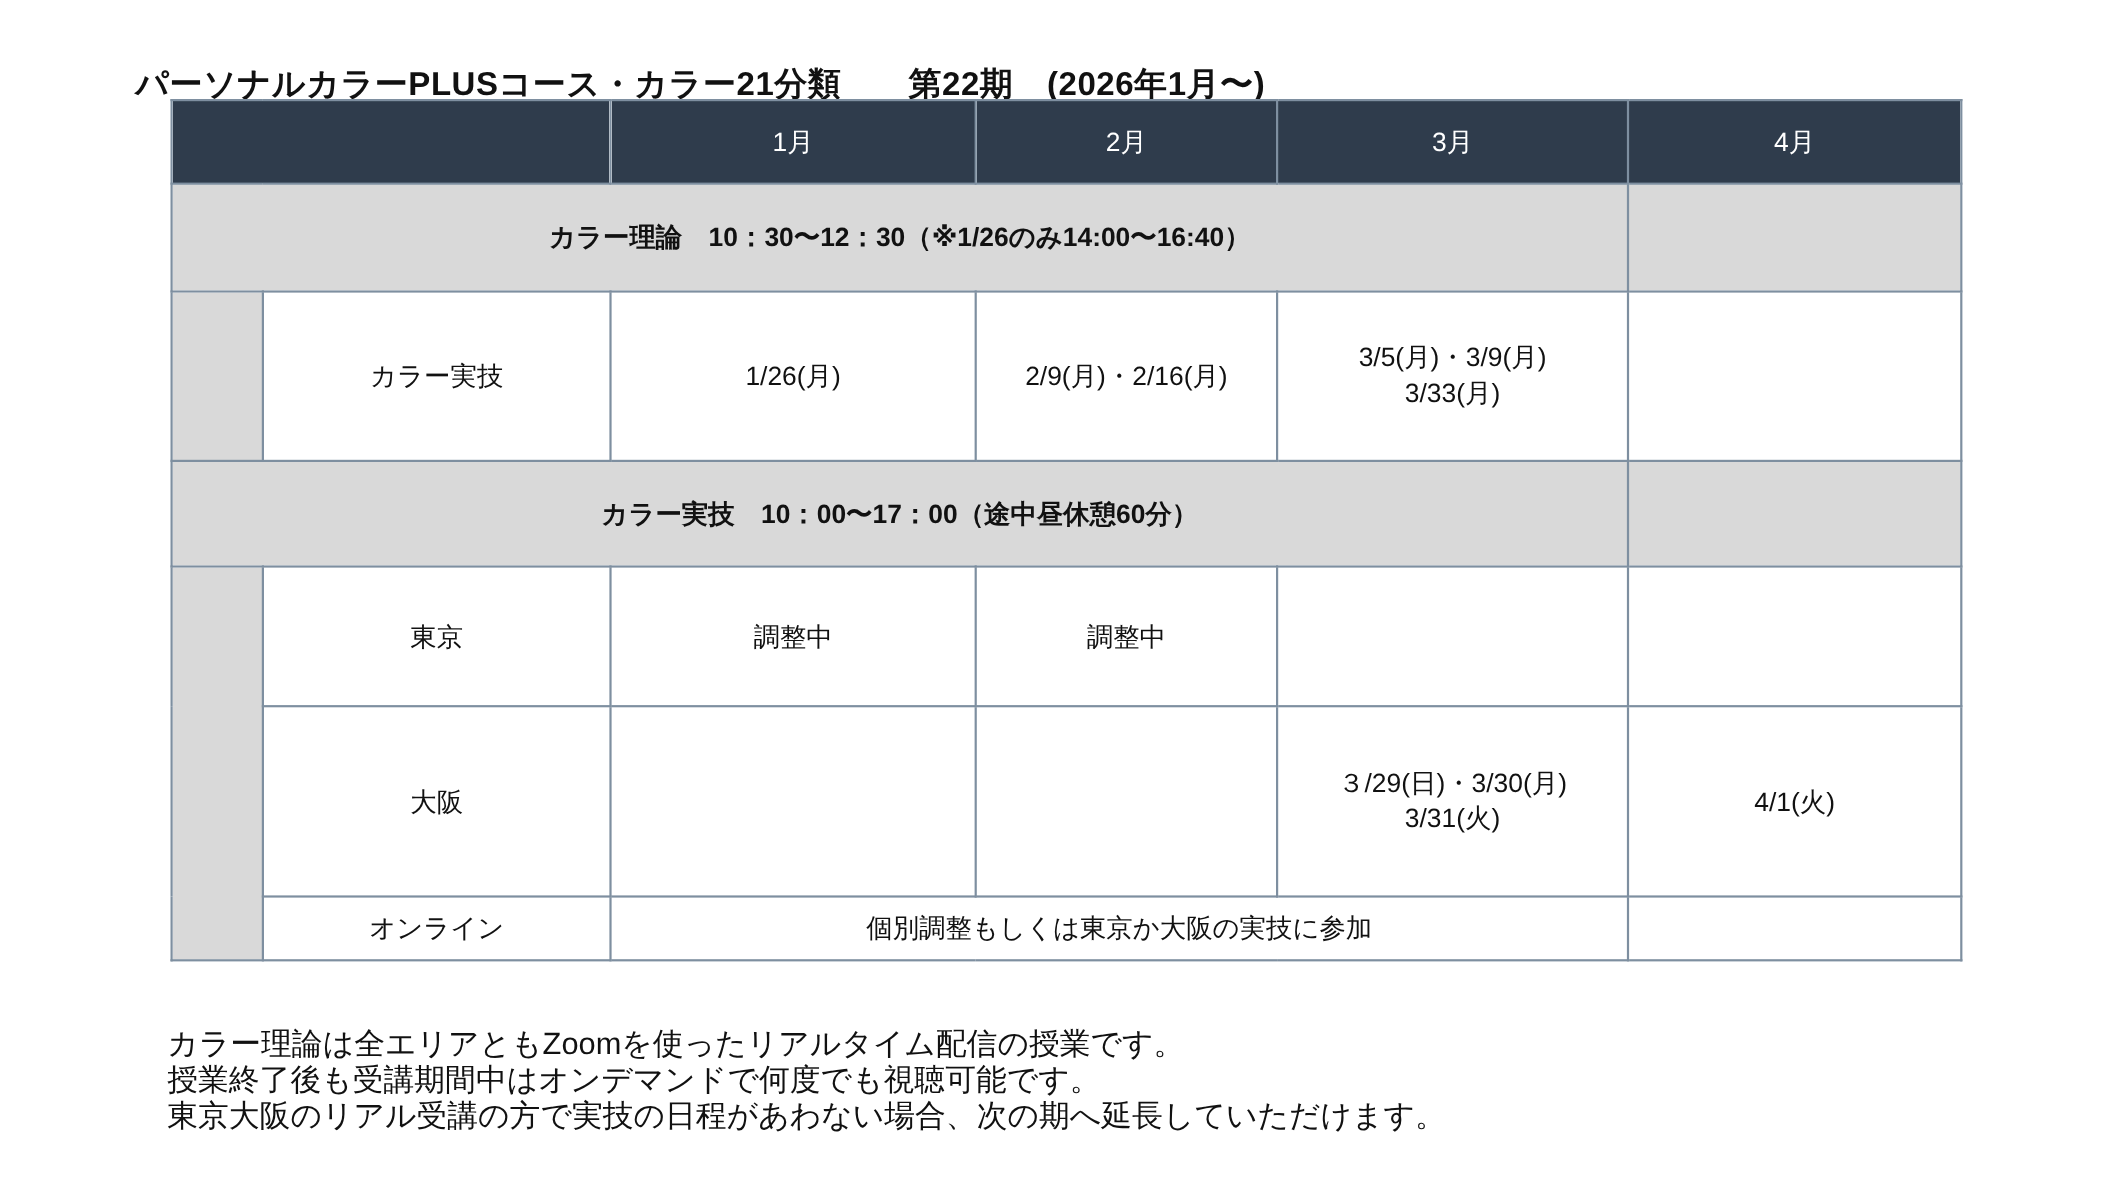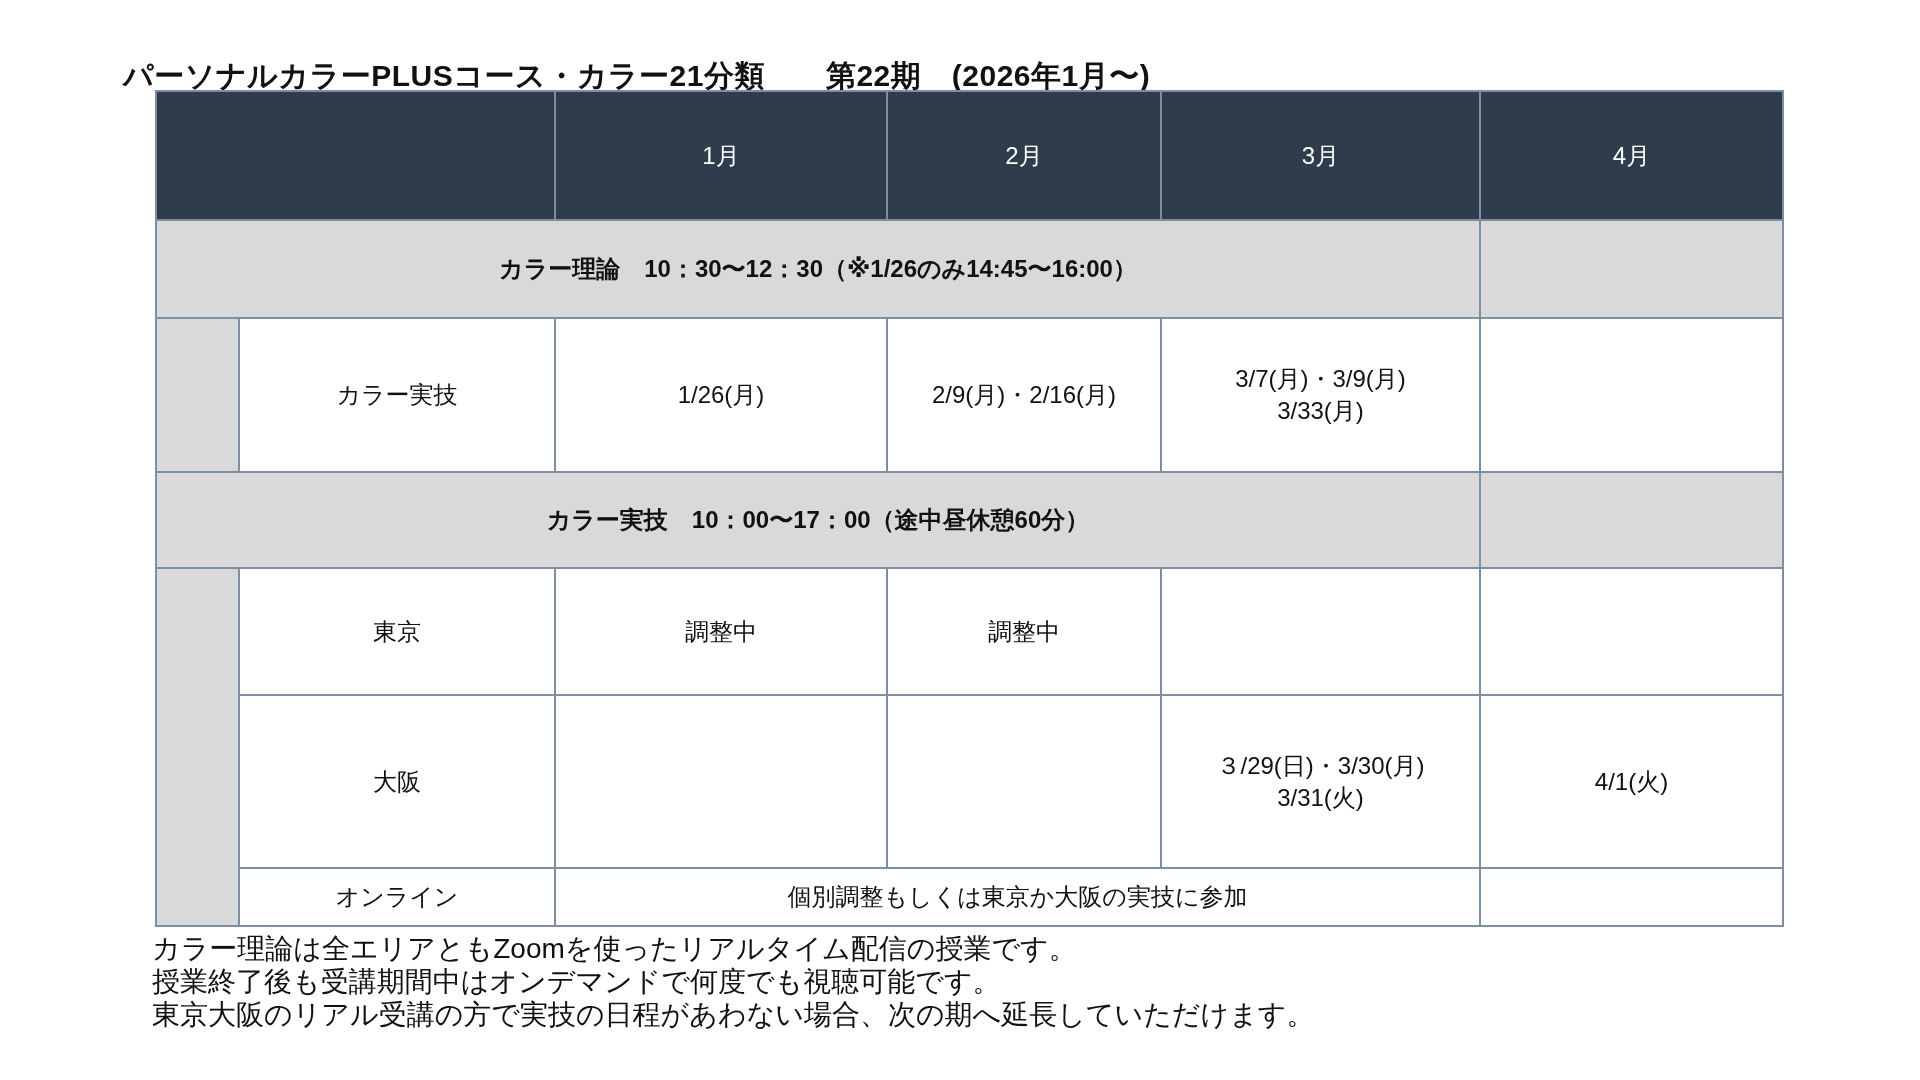--- a/index.html
+++ b/index.html
@@ -43,40 +43,40 @@
   <colgroup>
     <col style="width:83px">
     <col style="width:316px">
     <col style="width:332px">
     <col style="width:274px">
     <col style="width:319px">
     <col style="width:303px">
   </colgroup>
 
   <tbody>
-      <tr class="head" style="height:129px">
+      <tr class="head" style="height:76px">
     <td colspan="2"></td>
     <td>1月</td>
     <td>2月</td>
     <td>3月</td>
     <td>4月</td>
   </tr>
 
   <tr style="height:98px">
-    <td colspan="5" class="band">カラー理論　10：30〜12：30（※1/26のみ14:45〜16:00）</td>
+    <td colspan="5" class="band">カラー理論　10：30〜12：30（※1/26のみ14:00〜16:40）</td>
     <td class="band"></td>
   </tr>
 
   <tr style="height:154px">
     <td class="graycol"></td>
     <td class="white">カラー実技</td>
     <td class="white">1/26(月)</td>
     <td class="white">2/9(月)・2/16(月)</td>
     <td class="white twoline">
-      <div>3/7(月)・3/9(月)</div>
+      <div>3/5(月)・3/9(月)</div>
       <div>3/33(月)</div>
     </td>
     <td class="white"></td>
   </tr>
 
   <tr style="height:96px">
     <td colspan="5" class="band">カラー実技　10：00〜17：00（途中昼休憩60分）</td>
     <td class="band"></td>
   </tr>
 

